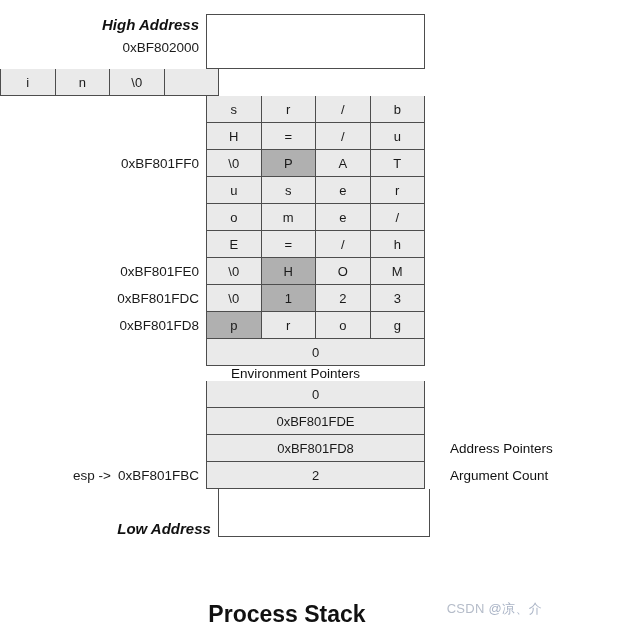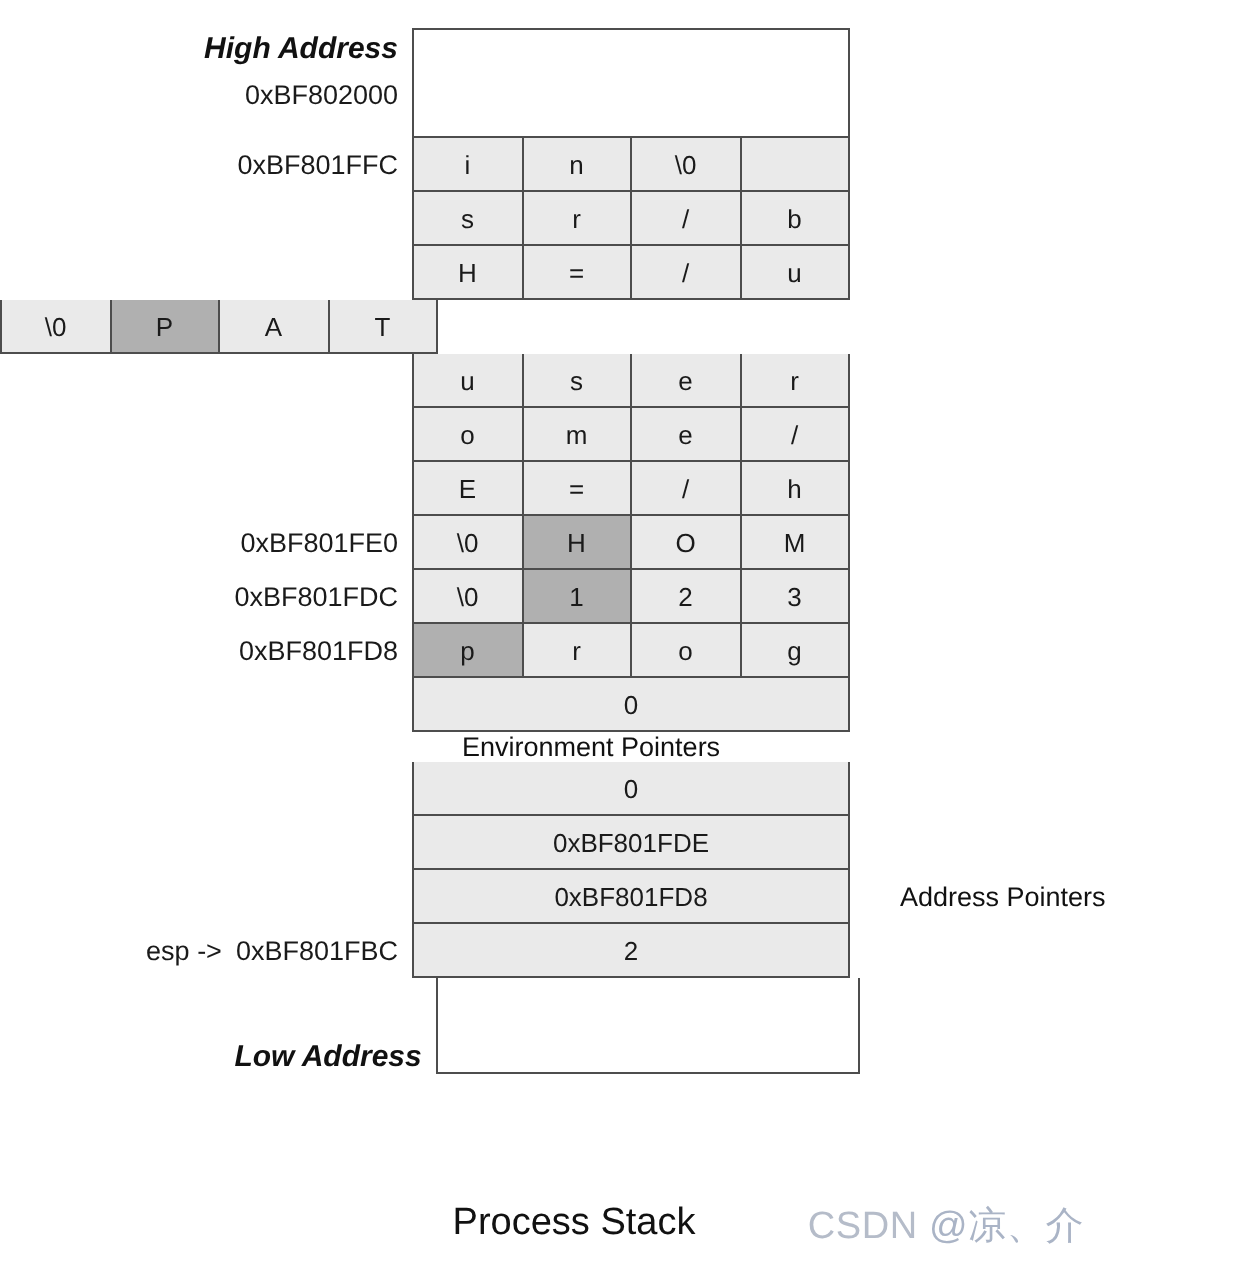--- a/index.html
+++ b/index.html
@@ -38,25 +38,25 @@
   .cell.top-cell { height: 54px; }
   .cell.bottom-cell { height: 48px; }
 
   .right {
     width: 192px; display: flex; align-items: center;
     padding-left: 25px; font-size: 13.5px; color: #111; white-space: nowrap;
   }
 
   .title {
     position: absolute; top: 601px; left: 150px; width: 274px;
-    text-align: center; font-size: 19px; font-weight: normal; color: #111;
+    text-align: center; font-size: 23px; font-weight: bold; color: #111;
   }
   .watermark {
     position: absolute; top: 600px; right: 12px;
-    font-size: 19px; color: #b5bcc9; letter-spacing: 0.3px;
+    font-size: 13px; color: #b5bcc9; letter-spacing: 0.3px;
   }
   .watermark .user { color: #aab4c6; }
 </style>
 </head>
 <body>
 
 <div class="page">
   <div class="diagram">
 
     <div class="row">
@@ -64,21 +64,20 @@
         <div class="addr-heading">High Address</div>
         <div>0xBF802000</div>
       </div>
       <div class="cells">
         <div class="cell top-cell white"></div>
       </div>
       <div class="right"></div>
     </div>
 
     <div class="row">
-      <div class="left">0xBF801FFC</div>
       <div class="cells">
         <div class="cell">i</div>
         <div class="cell">n</div>
         <div class="cell">\0</div>
         <div class="cell"></div>
       </div>
       <div class="right"></div>
     </div>
 
     <div class="row">
@@ -97,20 +96,21 @@
       <div class="cells">
         <div class="cell">H</div>
         <div class="cell">=</div>
         <div class="cell">/</div>
         <div class="cell">u</div>
       </div>
       <div class="right"></div>
     </div>
 
     <div class="row">
+      <div class="left">0xBF801FF0</div>
       <div class="cells">
         <div class="cell">\0</div>
         <div class="cell shaded">P</div>
         <div class="cell">A</div>
         <div class="cell">T</div>
       </div>
       <div class="right"></div>
     </div>
 
     <div class="row">
@@ -222,20 +222,21 @@
     </div>
 
     <div class="row">
       <div class="left">
         <span>esp -&gt;</span>
         <span>0xBF801FBC</span>
       </div>
       <div class="cells">
         <div class="cell">2</div>
       </div>
+      <div class="right">Argument Count</div>
     </div>
 
     <div class="row">
       <div class="left bottom-left">
         <div class="addr-heading">Low Address</div>
       </div>
       <div class="cells">
         <div class="cell bottom-cell white"></div>
       </div>
       <div class="right"></div>

